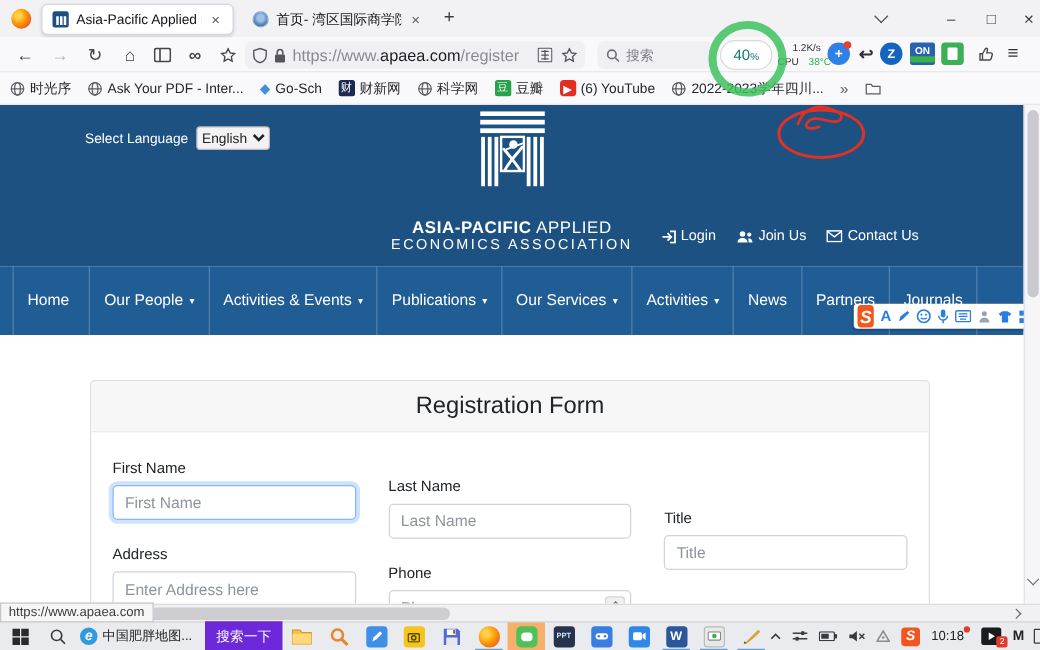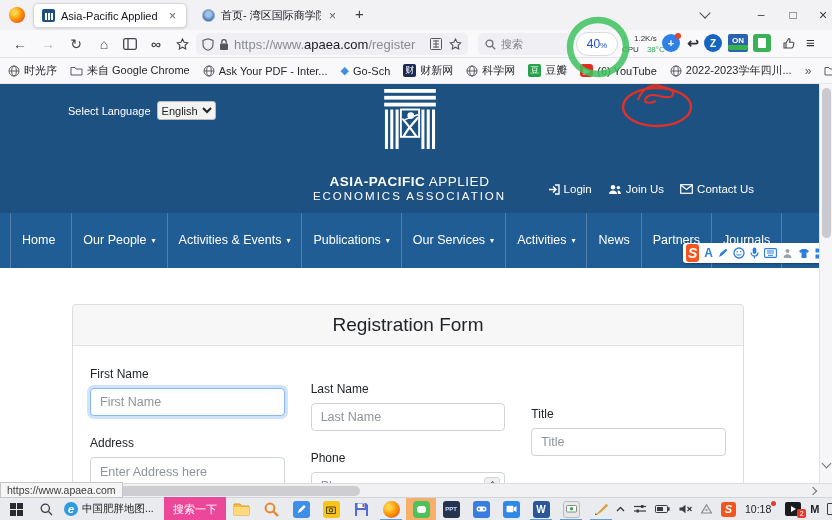--- a/index.html
+++ b/index.html
@@ -36,21 +36,21 @@
   .tb-ic.dis { color:#b6b6bf; }
   .urlbar { position:absolute; left:196px; top:3px; width:272px; height:22px; background:#f0f0f4;
             border-radius:5px; display:flex; align-items:center; padding:0 6px; gap:5px; }
   .urltext { font-size:13px; color:#8a8a93; white-space:nowrap; }
   .urltext b { color:#1c1b22; font-weight:normal; }
   .searchbar { position:absolute; left:478px; top:3px; width:92px; height:22px; background:#f0f0f4;
                border-radius:5px; display:flex; align-items:center; padding:0 7px; gap:5px;
                font-size:11px; color:#7d7d85; }
   .zoomchip { position:absolute; left:576px; top:2px; width:42px; height:24px; background:#fff;
               border:1px solid #d9d9de; border-radius:12px; display:flex; align-items:center;
-              justify-content:center; font-size:12px; color:#1d4ed8; z-index:2;}
+              justify-content:center; font-size:12px; color:#0f766e; z-index:2;}
   .zoomchip small { font-size:8px; margin-top:3px;}
   .speedwidget { position:absolute; left:622px; top:3px; width:66px; height:22px; font-size:8px;
                  line-height:11px; color:#333; }
   .speedwidget .r1 { display:flex; gap:8px; }
   .speedwidget .up { color:#2f6fde; }
   .speedwidget .temp { color:#2fae4e; }
   .extbtn { position:absolute; top:4px; width:18px; height:18px; display:flex; align-items:center;
             justify-content:center; font-size:11px; border-radius:50%; }
   .ext-plus { left:662px; background:#2f80e8; color:#fff; font-weight:bold; }
   .ext-plus .dot { position:absolute; right:-1px; top:-1px; width:6px; height:6px; border-radius:50%; background:#e8402a; }
@@ -71,21 +71,21 @@
   .bm svg { flex:none; }
   .tile { width:13px; height:13px; border-radius:2px; color:#fff; font-size:9px; display:flex;
           align-items:center; justify-content:center; flex:none;}
 
   
   .viewport { position:absolute; left:0; top:84px; width:819px; height:399px; background:#fff; overflow:hidden; }
   .site-header { position:relative; width:100%; height:129px; background:#1d5181; color:#fff; }
   .lang { position:absolute; left:68px; top:17px; display:flex; align-items:center; gap:6px; font-size:11px; }
   .lang select { font-size:11px; height:19px; background:#f3f3f3; color:#222; border:1px solid #bbb;
                  border-radius:3px; font-family:"Liberation Sans",sans-serif;}
-  .hdr-links { position:absolute; right:65px; top:99px; display:flex; gap:16px; font-size:11.5px; }
+  .hdr-links { position:absolute; right:84px; top:99px; display:flex; gap:16px; font-size:11.5px; }
   .hdr-link { display:flex; align-items:center; gap:4px; color:#fff; }
   .logo-wrap { position:absolute; left:0; right:0; top:5px; display:flex; flex-direction:column; align-items:center; }
   .logo-line1 { font-size:13.5px; letter-spacing:.5px; margin-top:3px;}
   .logo-line2 { font-size:11.5px; letter-spacing:2px; margin-top:1px;}
 
   .site-nav { position:relative; width:100%; height:55px; background:#205d94; display:flex; align-items:stretch; }
   .nav-item { display:flex; align-items:center; justify-content:center; gap:5px; padding:4px 11px;
               font-size:12.5px; color:#fff; border-right:1px solid rgba(255,255,255,.22); text-align:center;
               flex:none; line-height:1.4;}
   .nav-item:first-child { border-left:1px solid rgba(255,255,255,.22); margin-left:10px;}
@@ -144,21 +144,21 @@
              border-top:1px solid #d2d4d8; display:flex; align-items:center; }
   .tb-item { height:23px; display:flex; align-items:center; justify-content:center; flex:none; }
   .start { width:32px; }
   .winlogo { display:grid; grid-template-columns:6px 6px; grid-template-rows:6px 6px; gap:1px; }
   .winlogo i { background:#2a2a2e; display:block;}
   .tsearch { width:28px; }
   .ie-item { width:104px; gap:4px; font-size:10.5px; color:#222; padding:0 4px; justify-content:flex-start;}
   .ie-e { width:14px; height:14px; border-radius:50%; background:#2f9ae0; color:#fff; font-size:11px;
           font-style:italic; font-weight:bold; display:flex; align-items:center; justify-content:center; flex:none;}
   .ie-item .t { white-space:nowrap; overflow:hidden; }
-  .search-btn { background:#ec4899; color:#fff; font-size:11px; padding:0 9px; height:25px; }
+  .search-btn { background:#6d28d9; color:#fff; font-size:11px; padding:0 9px; height:25px; }
   .app { width:30px; position:relative; }
   .appic { width:17px; height:17px; border-radius:3px; display:flex; align-items:center; justify-content:center; }
   .app.running::after { content:""; position:absolute; bottom:0; left:4px; right:4px; height:2px; background:#5f9edb; }
   .app.hl { background:#f6b06a; }
   .ff-ball { background:radial-gradient(circle at 35% 35%, #ffd24a 15%, #ff9500 50%, #e8552d 85%); border-radius:50%;}
   .wx { background:#4fc15a; border-radius:4px; position:relative;}
   .wx i { width:9px; height:7px; background:#fff; border-radius:3px; display:block;}
   .tray { margin-left:auto; display:flex; align-items:center; gap:9px; padding-right:8px; }
   .tray .ic { color:#3a3a40; display:flex; align-items:center; }
   .time { font-size:10.5px; color:#222; position:relative; padding-right:5px;}
@@ -291,26 +291,20 @@
   </div>
 
   <div class="bookmarksbar">
     <span class="bm">
       <svg width="12" height="12" viewBox="0 0 12 12">
           <circle cx="6" cy="6" r="5" fill="none" stroke="#5b5b64"></circle>
           <ellipse cx="6" cy="6" rx="2.3" ry="5" fill="none" stroke="#5b5b64"></ellipse>
           <line x1="1" y1="6" x2="11" y2="6" stroke="#5b5b64"></line>
         </svg>
       <span>时光序</span>
-      </span>
-    <span class="bm">
-      <svg width="13" height="11" viewBox="0 0 13 11">
-          <path d="M1 2.5h4l1 1.5h6v6H1z" fill="none" stroke="#5b5b64"></path>
-        </svg>
-      <span>来自 Google Chrome</span>
       </span>
     <span class="bm">
       <svg width="12" height="12" viewBox="0 0 12 12">
           <circle cx="6" cy="6" r="5" fill="none" stroke="#5b5b64"></circle>
           <ellipse cx="6" cy="6" rx="2.3" ry="5" fill="none" stroke="#5b5b64"></ellipse>
           <line x1="1" y1="6" x2="11" y2="6" stroke="#5b5b64"></line>
         </svg>
       <span>Ask Your PDF - Inter...</span>
       </span>
     <span class="bm">

